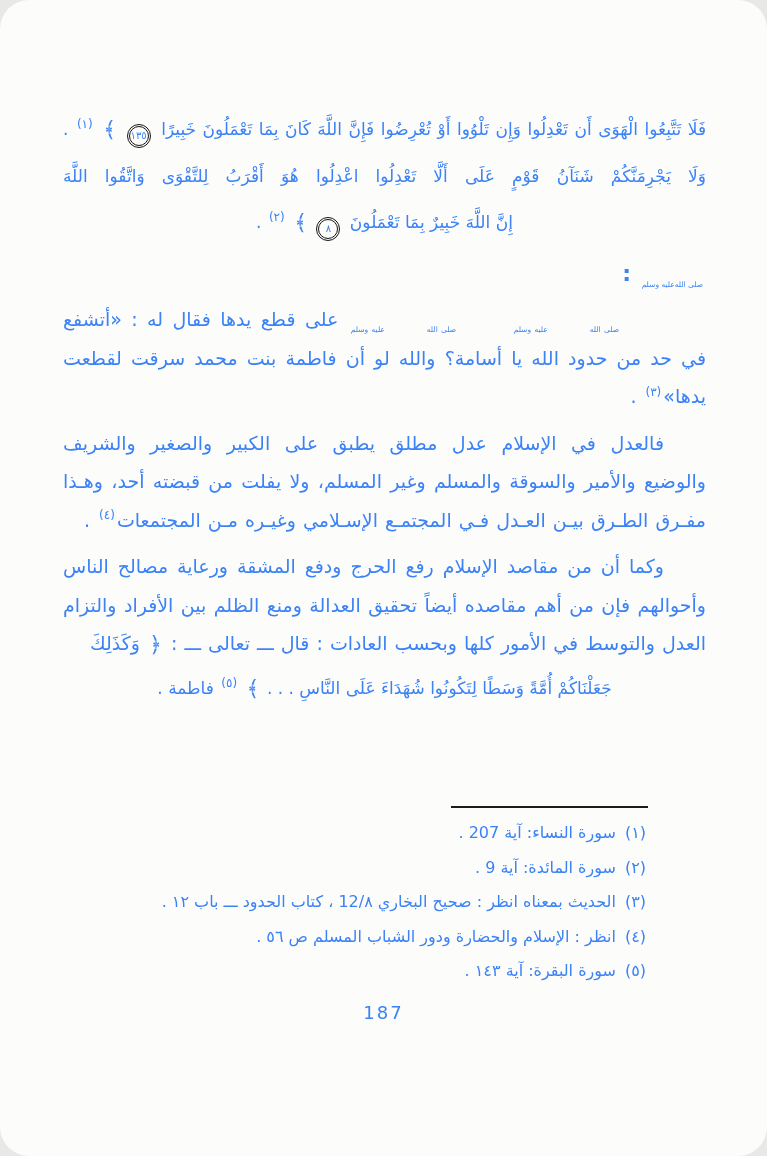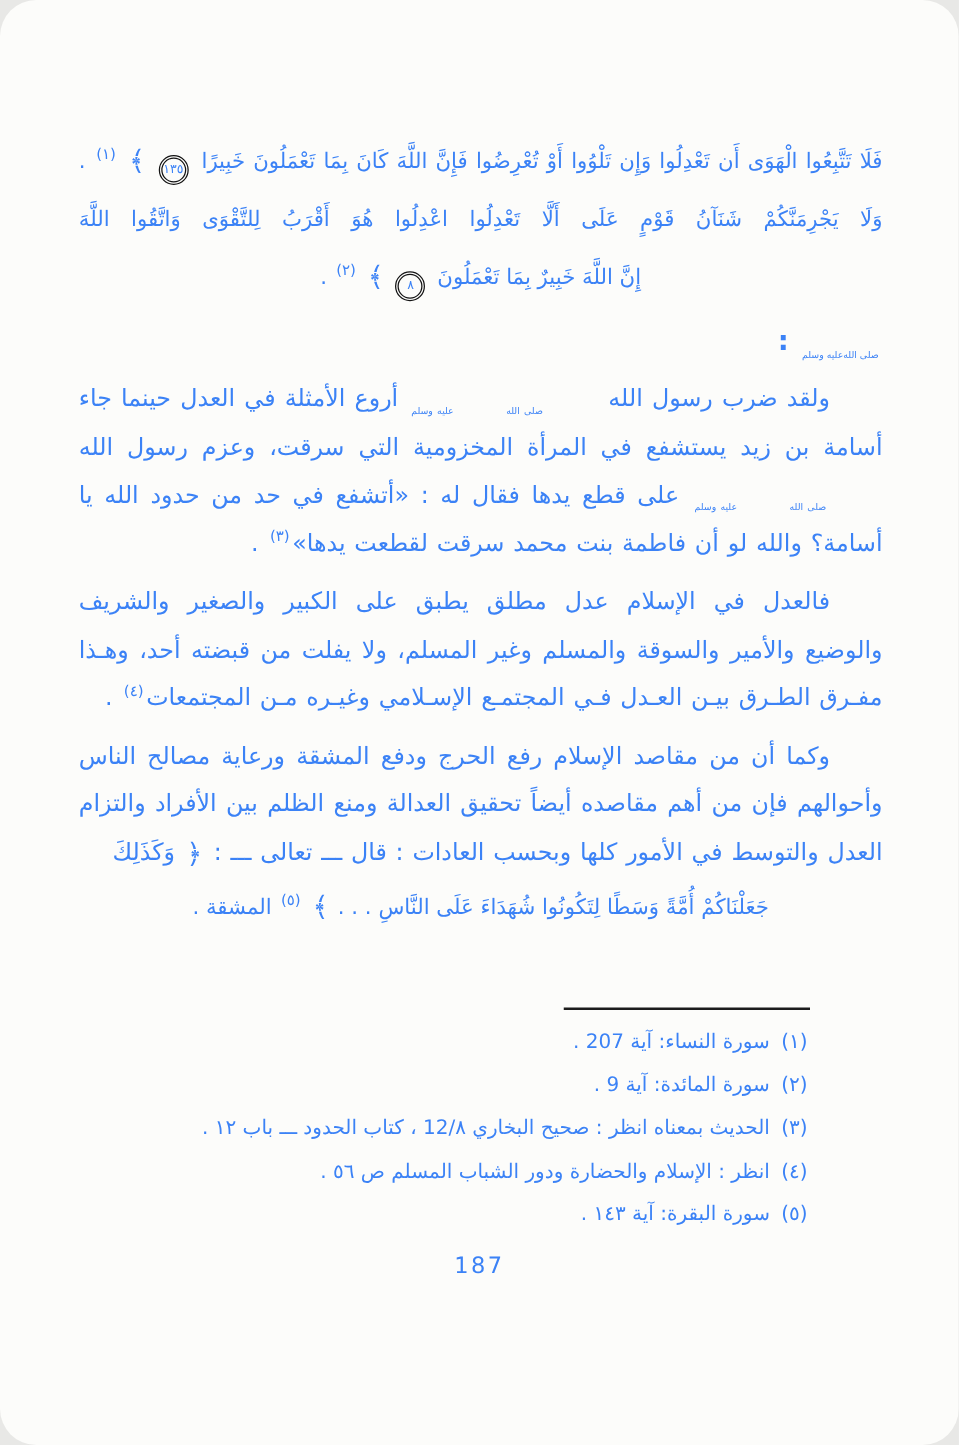--- a/index.html
+++ b/index.html
@@ -116,26 +116,24 @@
 
     <h2 class="heading">
       <span class="pbuh">
         <span>صلى الله</span>
         <span>عليه وسلم</span>
       </span>
       <span>:</span>
     </h2>
 
     <p class="body-para">
-      <span>ولقد ضرب رسول الله</span>
       <span class="pbuh">
         <span>صلى الله</span>
         <span>عليه وسلم</span>
       </span>
-      <span>أروع الأمثلة في العدل حينما جاء أسامة بن زيد يستشفع في المرأة المخزومية التي سرقت، وعزم رسول الله</span>
       <span class="pbuh">
         <span>صلى الله</span>
         <span>عليه وسلم</span>
       </span>
       <span>على قطع يدها فقال له : «أتشفع في حد من حدود الله يا أسامة؟ والله لو أن فاطمة بنت محمد سرقت لقطعت يدها»</span><span class="fn-ref">(٣)</span><span> .</span>
     </p>
 
     <p class="body-para">
       <span>فالعدل في الإسلام عدل مطلق يطبق على الكبير والصغير والشريف والوضيع والأمير والسوقة والمسلم وغير المسلم، ولا يفلت من قبضته أحد، وهـذا مفـرق الطـرق بيـن العـدل فـي المجتمـع الإسـلامي وغيـره مـن المجتمعات</span><span class="fn-ref">(٤)</span><span> .</span>
     </p>
@@ -144,21 +142,21 @@
       <span>وكما أن من مقاصد الإسلام رفع الحرج ودفع المشقة ورعاية مصالح الناس وأحوالهم فإن من أهم مقاصده أيضاً تحقيق العدالة ومنع الظلم بين الأفراد والتزام العدل والتوسط في الأمور كلها وبحسب العادات : قال ـــ تعالى ـــ :</span>
       <span class="ornate-bracket">﴿</span>
       <span>وَكَذَلِكَ</span>
     </p>
 
     <div class="quote-line">
       <span>جَعَلْنَاكُمْ أُمَّةً وَسَطًا لِتَكُونُوا شُهَدَاءَ عَلَى النَّاسِ</span>
       <span>. . .</span>
       <span class="ornate-bracket">﴾</span>
       <span class="fn-ref">(٥)</span>
-      <span>المشقة .</span>
+      <span>فاطمة .</span>
     </div>
 
   </div>
 
   <div class="footnote-area">
     <div class="footnote-divider"></div>
 
     <div class="footnote-row">
       <span class="footnote-marker">(١)</span>
       <span class="footnote-text">سورة النساء: آية 207 .</span>

